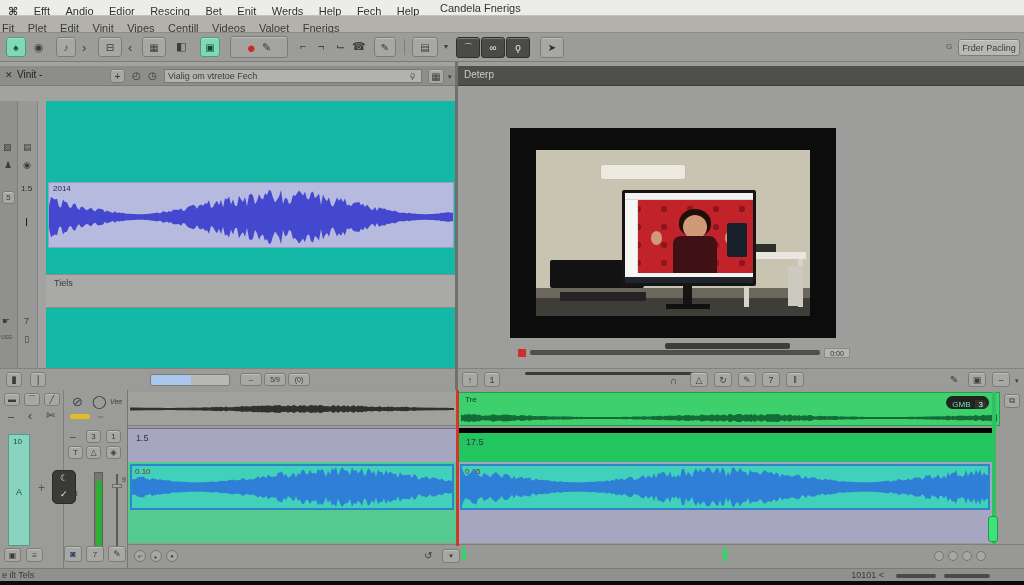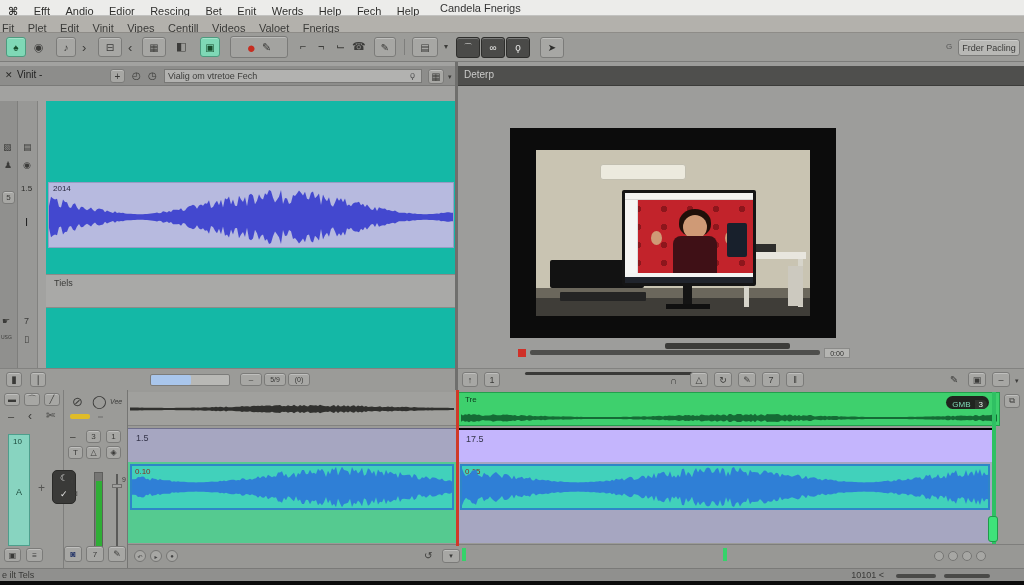--- a/index.html
+++ b/index.html
@@ -350,21 +350,21 @@
     <div class="badge" style="left:832px;top:39px;width:11px;height:11px">
         <span>D</span>
       </div>
     <div class="badge" style="left:846px;top:39px;width:11px;height:11px">
         <span style="font-size:6px">▾</span>
       </div>
 
     <div class="a" style="left:0;top:38px;width:328px;height:34px;background:#a6a6c1;border-top:1px solid #6e6e8c">
       <span style="position:absolute;left:8px;top:4px;font-size:9px;color:#34344a">1.5</span>
     </div>
-    <div class="a" style="left:330px;top:38px;width:536px;height:34px;background:#c4b5fd;border-top:2px solid #000000">
+    <div class="a" style="left:330px;top:38px;width:536px;height:34px;background:#22c55e;border-top:5px solid #000000">
       <span style="position:absolute;left:8px;top:4px;font-size:9px;color:#34344a">17.5</span>
     </div>
 
     <div class="a" style="left:0;top:72px;width:328px;height:81px;background:#55ca90">
       <div class="a" style="left:2px;top:2px;width:324px;height:46px;background:#41d1bb;border:2px solid #2e86c8">
         <span style="position:absolute;left:3px;top:1px;font-size:8px;color:#8b2b1d">0.10</span>
         <svg class="wave" style="left:0;top:0;width:320px;height:42px" viewBox="0 0 320 42" preserveAspectRatio="none">
             <polygon points="0,13.322327542746686 2,13.175223400312532 4,12.900758030571417 6,10.888167714274172 8,11.182722680231247 10,10.62252222797002 12,10.727081266021733 14,13.236424696213746 16,12.655364354789528 18,14.502802529135476 20,11.879027898255314 22,12.633600103196946 24,12.907972110365185 26,14.279006520959381 28,13.025477940992761 30,13.907521024564986 32,14.246232041915782 34,14.353113964392097 36,14.343765613391849 38,14.332552164441067 40,15.657938486021287 42,15.315283760737096 44,15.677337196597108 46,15.369441570507707 48,15.740811600781953 50,15.653330266902847 52,15.842870420608172 54,16.084673460081312 56,16.191906878021967 58,16.204429619836663 60,16.317685578334352 62,16.363857713570397 64,16.378191544128352 66,16.35960764952948 68,16.29159237665765 70,16.240534843939052 72,16.274349623614945 74,16.120771710354422 76,16.090521176259536 78,15.719663782322135 80,15.54390253920986 82,15.809710240950475 84,15.70265407261537 86,15.770035076813393 88,14.744358992678396 90,15.137512608769267 92,14.470775164176285 94,15.289925860652929 96,14.492610753529785 98,13.924199469531105 100,13.815081737870756 102,13.789005203042944 104,14.488389897844792 106,14.119516838929222 108,14.169065194979554 110,12.296469049967072 112,12.46565621594855 114,13.989031362395115 116,13.80038532231443 118,12.868925476161133 120,13.686997109769248 122,12.707099319714644 124,12.312823305374138 126,10.135446169525443 128,12.291008005080718 130,10.595284955788816 132,10.237772352945765 134,12.18837469863655 136,8.627734526668004 138,10.01420692896186 140,11.365270309722888 142,10.186700062543203 144,10.642192418801798 146,6.567486125777675 148,6.488354502115351 150,5.189092402882098 152,10.331042988136083 154,7.6905681168441 156,11.745071696134945 158,10.719945637579254 160,8.502136782381305 162,6.708826990737538 164,11.740527021806523 166,7.067492767324172 168,8.393643781020398 170,4.109518578296704 172,3.9067696726700625 174,8.315057981155793 176,8.061174074248141 178,3.7423492965282 180,7.519693574043666 182,6.8669404020033795 184,8.01839912591696 186,2.6928990323020017 188,5.084548569387403 190,2.7509022984995255 192,5.70915455310244 194,10.893474320766282 196,4.777198843364964 198,8.167098473916447 200,2.1397791897368883 202,4.341469302889397 204,0.853432687066487 206,9.414716647215455 208,4.724809718027672 210,0.8115793658749233 212,4.1027915510174005 214,4.396637088822214 216,5.128311053231194 218,9.161388018739865 220,0.9790864023274288 222,5.293811488251649 224,3.7796888466345457 226,7.568702200227353 228,5.455999428740817 230,1.7388750913811215 232,9.847654735679452 234,8.454348125042548 236,2.307998143143571 238,3.8496977497733305 240,7.742243487257641 242,4.65500409609723 244,10.71884774048523 246,3.432939046782039 248,6.299182248124575 250,5.806692251967936 252,9.658761805239644 254,3.8256666515312823 256,8.062231529064885 258,5.767608659987486 260,6.644427102389203 262,8.303825253668538 264,7.485670731907906 266,11.997086678007932 268,5.888583565672576 270,9.002627754067891 272,9.275914548645769 274,8.885172525084844 276,8.836938458990337 278,8.683167873962567 280,12.003963567749013 282,8.10310381193314 284,9.228781477650765 286,13.209272025969383 288,13.394105887691968 290,11.164133662907387 292,12.099973453302272 294,10.138937506965261 296,11.814404214763432 298,13.533901993098866 300,11.385414481886173 302,11.461886095214473 304,11.938484838929268 306,13.269573276775262 308,13.690642307100248 310,12.408449884182929 312,14.839113353429124 314,15.160939167199288 316,14.470633404751373 318,14.239188158038727 320,15.441316092228577 320,26.558683907771425 318,27.76081184196127 316,27.529366595248625 314,26.839060832800712 312,27.160886646570876 310,29.59155011581707 308,28.309357692899752 306,28.73042672322474 304,30.06151516107073 302,30.538113904785526 300,30.614585518113827 298,28.466098006901134 296,30.18559578523657 294,31.861062493034737 292,29.900026546697728 290,30.83586633709261 288,28.605894112308032 286,28.790727974030617 284,32.77121852234924 282,33.89689618806686 280,29.99603643225099 278,33.31683212603743 276,33.16306154100966 274,33.11482747491516 272,32.72408545135423 270,32.99737224593211 268,36.111416434327424 266,30.002913321992068 264,34.5143292680921 262,33.696174746331465 260,35.3555728976108 258,36.23239134001251 256,33.93776847093511 254,38.17433334846872 252,32.34123819476036 250,36.19330774803206 248,35.70081775187543 246,38.56706095321796 244,31.28115225951477 242,37.34499590390277 240,34.25775651274236 238,38.15030225022667 236,39.69200185685643 234,33.54565187495745 232,32.152345264320545 230,40.26112490861888 228,36.54400057125918 226,34.43129779977265 224,38.22031115336546 222,36.70618851174835 220,41.020913597672575 218,32.83861198126014 216,36.871688946768806 214,37.60336291117778 212,37.897208448982596 210,41.18842063412508 208,37.27519028197233 206,32.58528335278454 204,41.14656731293351 202,37.658530697110606 200,39.860220810263115 198,33.83290152608355 196,37.222801156635036 194,31.10652567923372 192,36.29084544689756 190,39.249097701500474 188,36.9154514306126 186,39.307100967698 184,33.98160087408304 182,35.13305959799662 180,34.480306425956336 178,38.257650703471796 176,33.93882592575186 174,33.68494201884421 172,38.093230327329934 170,37.8904814217033 168,33.6063562189796 166,34.93250723267583 164,30.25947297819348 162,35.291173009262465 160,33.49786321761869 158,31.280054362420746 156,30.254928303865057 154,34.3094318831559 152,31.668957011863917 150,36.810907597117904 148,35.51164549788465 146,35.43251387422232 144,31.3578075811982 142,31.813299937456797 140,30.634729690277112 138,31.985793071038138 136,33.37226547333199 134,29.81162530136345 132,31.762227647054235 130,31.404715044211184 128,29.70899199491928 126,31.864553830474556 124,29.68717669462586 122,29.292900680285356 120,28.313002890230752 118,29.13107452383887 116,28.19961467768557 114,28.010968637604883 112,29.53434378405145 110,29.703530950032928 108,27.830934805020448 106,27.880483161070778 104,27.51161010215521 102,28.210994796957056 100,28.184918262129244 98,28.075800530468896 96,27.507389246470215 94,26.71007413934707 92,27.529224835823715 90,26.862487391230733 88,27.255641007321604 86,26.229964923186607 84,26.29734592738463 82,26.190289759049527 80,26.45609746079014 78,26.280336217677863 76,25.909478823740464 74,25.879228289645578 72,25.725650376385055 70,25.759465156060948 68,25.70840762334235 66,25.64039235047052 64,25.621808455871648 62,25.636142286429603 60,25.682314421665648 58,25.795570380163337 56,25.808093121978033 54,25.915326539918688 52,26.157129579391828 50,26.34666973309715 48,26.259188399218047 46,26.630558429492293 44,26.322662803402892 42,26.684716239262904 40,26.342061513978713 38,27.66744783555893 36,27.65623438660815 34,27.646886035607903 32,27.753767958084218 30,28.092478975435014 28,28.97452205900724 26,27.72099347904062 24,29.092027889634814 22,29.366399896803053 20,30.120972101744684 18,27.497197470864524 16,29.344635645210474 14,28.763575303786254 12,31.272918733978265 10,31.37747777202998 8,30.817277319768753 6,31.11183228572583 4,29.099241969428583 2,28.824776599687468 0,28.677672457253315" fill="#2f7fd6"></polygon>
           </svg>
       </div>

